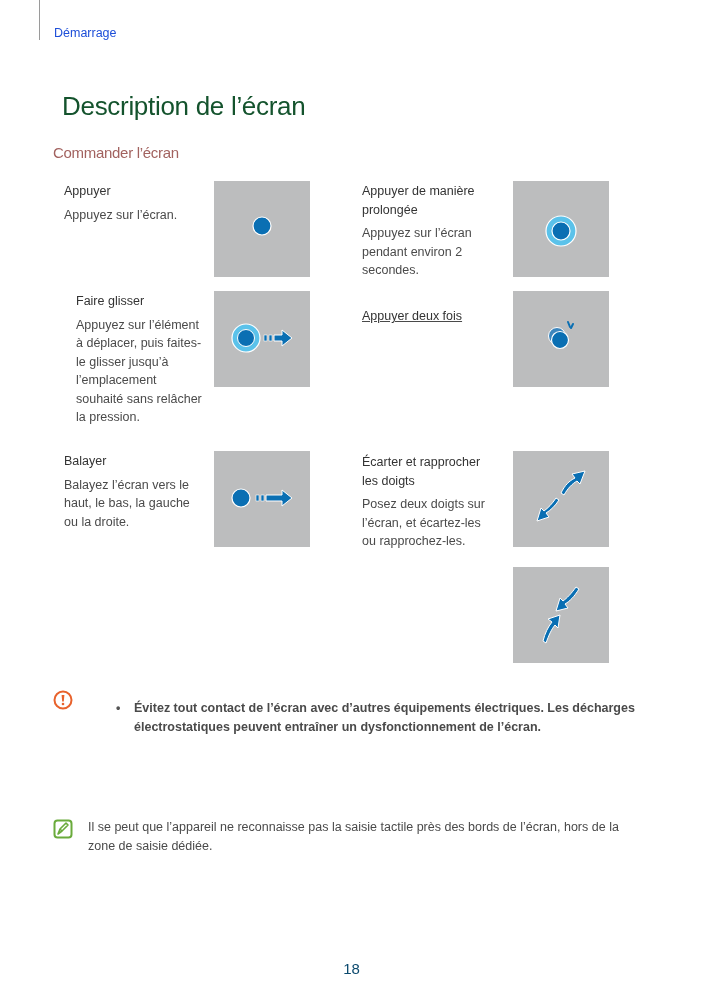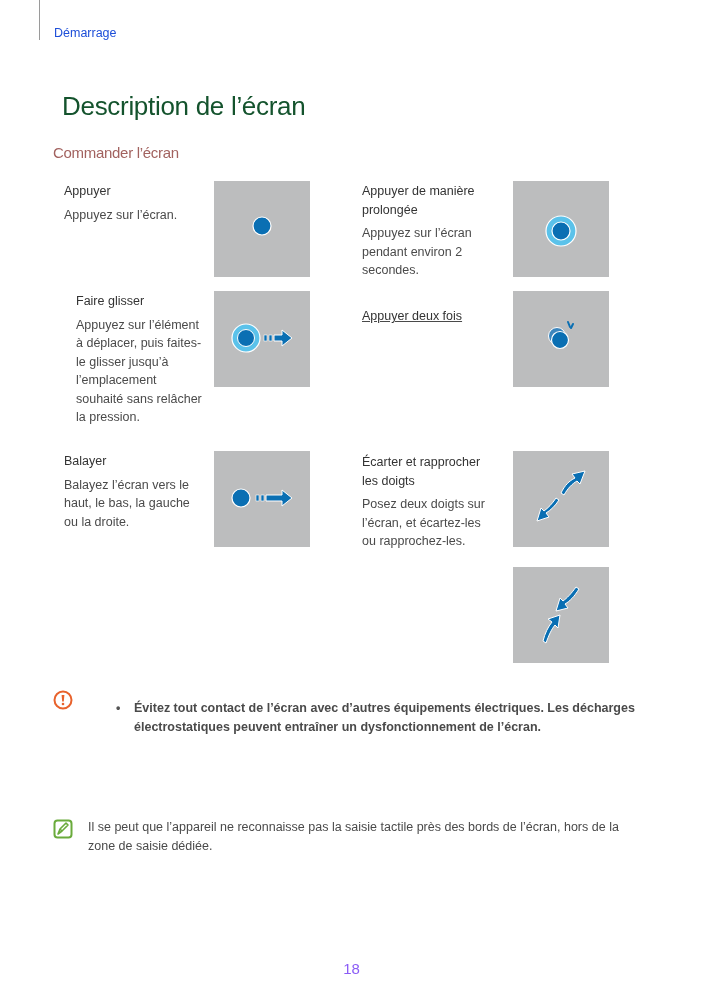--- a/index.html
+++ b/index.html
@@ -17,21 +17,21 @@
   .g-img svg { width: 96px; height: 96px; display: block; }
 
   .notes { position: absolute; left: 53px; top: 688px; width: 600px; font-size: 12.5px; line-height: 18.5px; color: #4a4a4a; }
   .caution-icon { position: absolute; left: 0; top: 2px; width: 20px; height: 20px; }
   .bullets { position: absolute; left: 52px; top: 0; width: 560px; margin: 11px; padding: 0; list-style: none; font-weight: bold; }
   .bullets li { position: relative; padding-left: 18px; margin-bottom: 6px; }
   .bullets li::before { content: "•"; position: absolute; left: 0; top: 0; color: #555; }
   .note-block { position: absolute; left: 53px; top: 818px; width: 600px; font-size: 12.5px; line-height: 18.5px; color: #4a4a4a; }
   .note-icon { position: absolute; left: 0; top: 1px; width: 20px; height: 20px; }
   .note-text { position: absolute; left: 35px; top: 0; width: 560px; margin: 0; }
-  .page-number { position: absolute; left: 0; width: 703px; top: 960px; text-align: center; font-size: 15px; color: #8b5cf6; }
+  .page-number { position: absolute; left: 0; width: 703px; top: 960px; text-align: center; font-size: 15px; color: #0c4a6e; }
 </style>
 </head>
 <body>
 
 <div class="side-rule"></div>
 <div class="breadcrumb">Démarrage</div>
 <h1 class="page-title">Description de l’écran</h1>
 <h2 class="section-title">Commander l’écran</h2>
 
 <div class="gesture" style="left:64px; top:182px; width:130px;">

